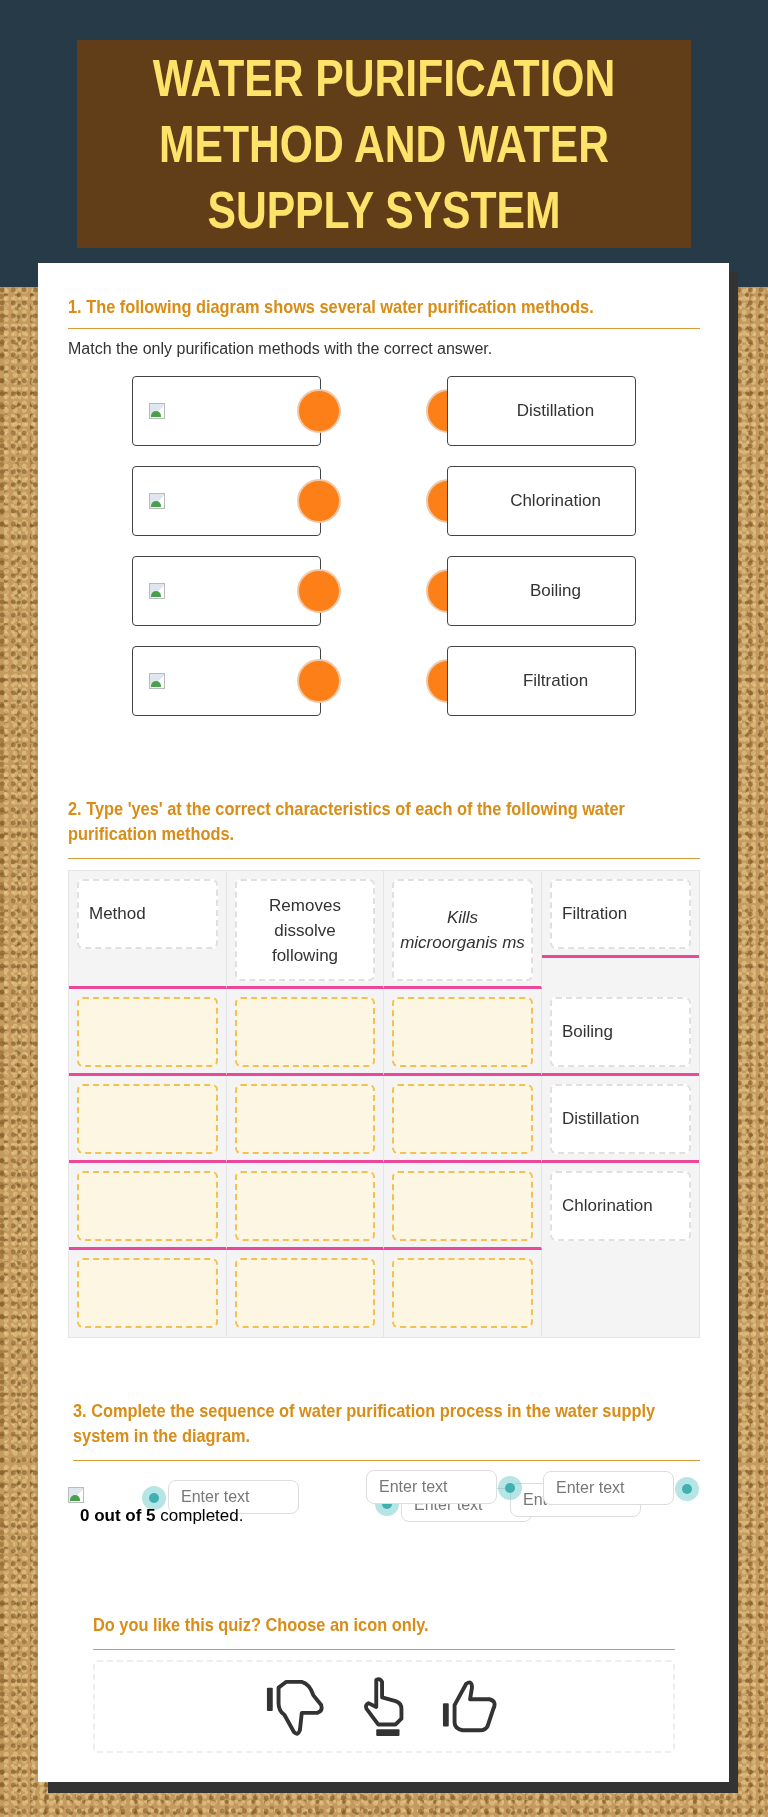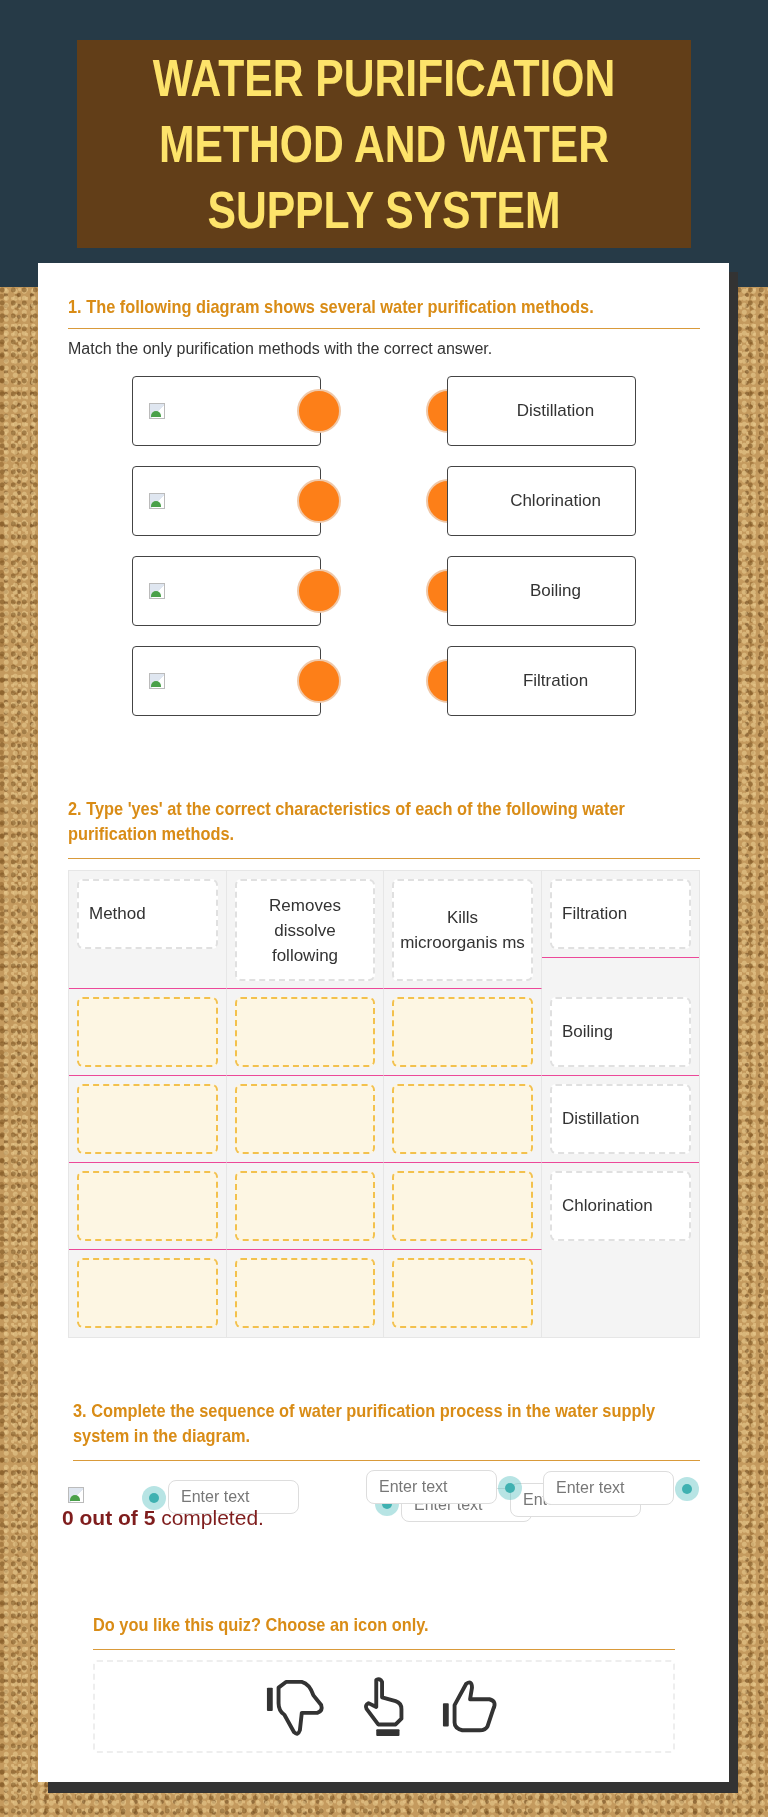--- a/index.html
+++ b/index.html
@@ -75,21 +75,21 @@
   .dot {
     position: absolute; width: 44px; height: 44px; border-radius: 50%;
     background: #fd7f18; border: 2px solid #f0c8a8;
   }
   
   .tbl {
     position: absolute; left: 68px; top: 870px; width: 632px;
     background: #f4f4f4; border: 1px solid #e6e6e6;
     display: grid; grid-template-columns: 158px 157px 158px 157px;
   }
-  .cell { border-right: 1px solid #e6e6e6; border-bottom: 1px solid #ec4899; padding: 8px; }
+  .cell { border-right: 1px solid #e6e6e6; border-bottom: 3px solid #ec4899; padding: 8px; }
   .cell:nth-child(4n) { border-right: none; }
   .body-row { height: 87px; }
   .tag {
     background: #fff; border: 2px dashed #e0e0e0; border-radius: 6px;
     font-family: "Liberation Sans", sans-serif; font-size: 17px; color: #333;
     display: flex; align-items: center;
   }
   .tag.h-first { height: 70px; padding-left: 10px; }
   .tag.h-col { height: 102px; justify-content: center; text-align: center; line-height: 25px; padding: 0 6px; }
   .tag.m { height: 70px; padding-left: 10px; }
@@ -105,22 +105,22 @@
     border-radius: 50%; background: #3fb1b1;
   }
   .txt-in {
     position: absolute; width: 131px; height: 34px; background: #fff;
     border: 1px solid #ddd; border-radius: 8px;
     font-family: "Liberation Sans", sans-serif; font-size: 16px; color: #777;
     padding: 0 12px; outline: none;
   }
   .txt-in::placeholder { color: #777; }
   .progress-line {
-    position: absolute; left: 62px; top: 1506px;
-    font-family: "Liberation Sans", sans-serif; font-size: 21px; color: #7f1d1d;
+    position: absolute; left: 80px; top: 1506px;
+    font-family: "Liberation Sans", sans-serif; font-size: 17px; color: #000000;
   }
   .progress-line b { font-weight: bold; }
   
   .fb-box {
     position: absolute; left: 93px; top: 1660px; width: 582px; height: 93px;
     border: 2px dashed #eeeeee; border-radius: 4px;
     display: flex; align-items: center; justify-content: center; gap: 26px;
   }
   .fb-icon { width: 62px; height: 62px; cursor: pointer; }
 </style>
@@ -182,21 +182,21 @@
 <div class="q-title" style="left:68px; top:821px;">purification methods.</div>
 <div class="q-rule" style="left:68px; top:858px; width:632px;"></div>
 
 <div class="tbl">
   <div class="cell hdr" style="height:118px;">
     <div class="tag h-first">Method</div>
   </div>
   <div class="cell hdr" style="height:118px;">
     <div class="tag h-col">Removes dissolve following</div>
   </div>
-  <div class="cell hdr" style="height:118px;">
+  <div class="cell hdr" style="height:118px;font-style:italic;">
     <div class="tag h-col">Kills microorganis ms</div>
   </div>
 
   <div class="cell body-row">
       <div class="tag m">Filtration</div>
     </div>
   <div class="cell body-row">
       <div class="drop"></div>
     </div>
   <div class="cell body-row">

